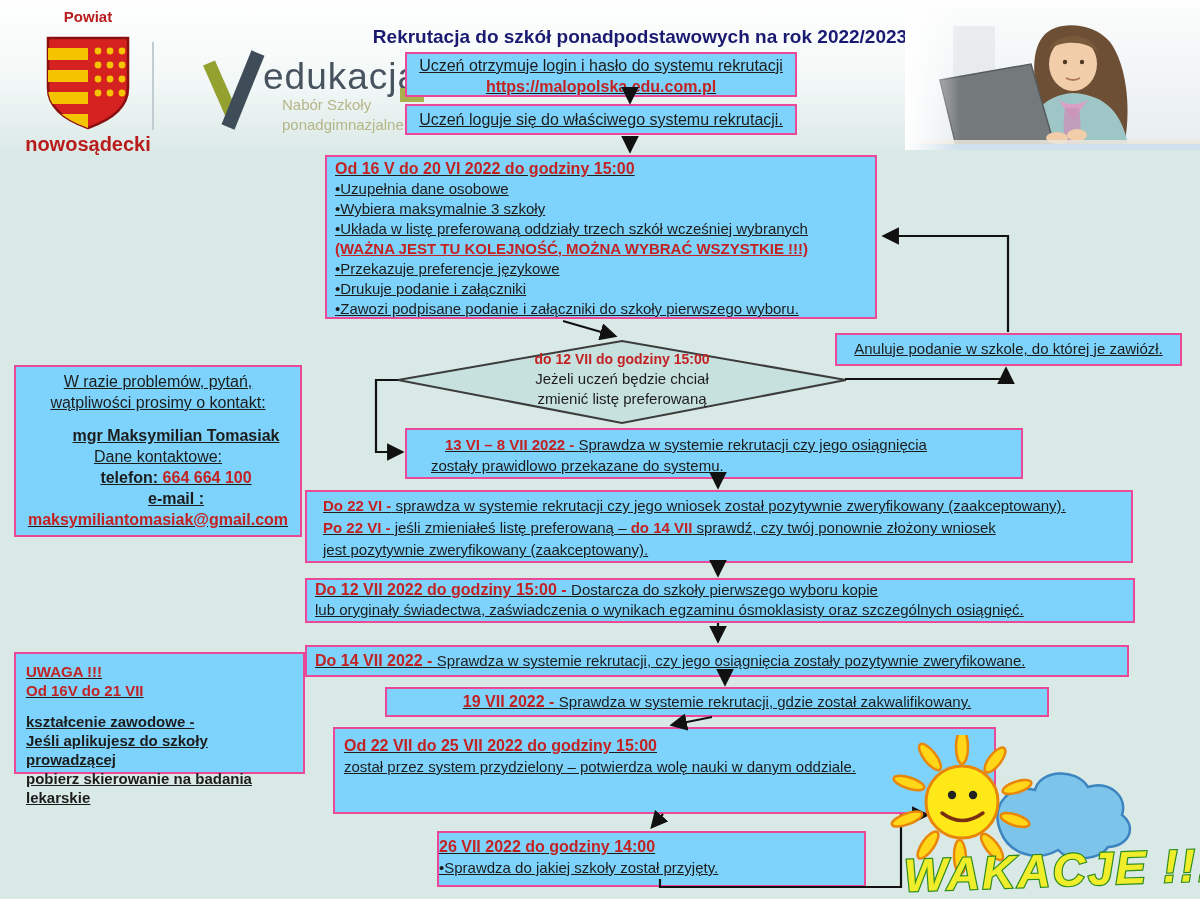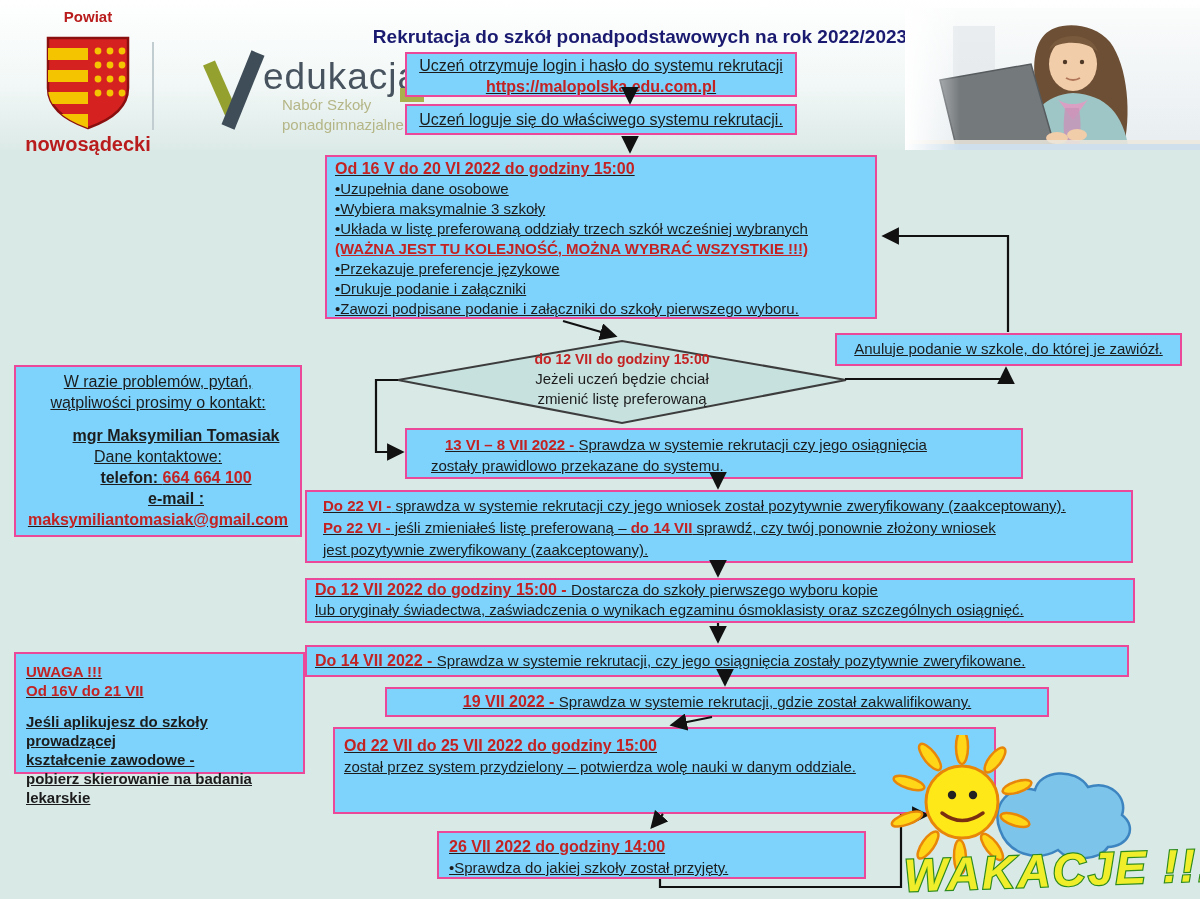--- a/index.html
+++ b/index.html
@@ -179,31 +179,31 @@
   </div>
 
   <div class="box center" style="left:385px;top:687px;width:664px;height:30px;padding:3px 8px;">
     <span class="red" style="font-size:16px;">19 VII 2022 - </span><span>Sprawdza w systemie rekrutacji, gdzie został zakwalifikowany.</span>
   </div>
 
   <div class="box b" style="left:14px;top:652px;width:291px;height:122px;padding:8px 10px;font-size:15px;line-height:19px;">
     <div class="red">UWAGA !!!</div>
     <div class="red">Od 16V do 21 VII</div>
     <div style="height:12px;"></div>
+    <div>kształcenie zawodowe -</div>
     <div>Jeśli aplikujesz do szkoły prowadzącej</div>
-    <div>kształcenie zawodowe -</div>
     <div class="u">pobierz skierowanie na badania lekarskie</div>
   </div>
 
   <div class="box" style="left:333px;top:727px;width:663px;height:87px;padding:6px 9px;line-height:21px;">
     <div class="red" style="font-size:16px;">Od 22 VII do 25 VII 2022 do godziny 15:00</div>
     <div>został przez system przydzielony – potwierdza wolę nauki w danym oddziale.</div>
   </div>
 
-  <div class="box" style="left:437px;top:831px;width:429px;height:48px;padding:3px 10px;line-height:21px;">
+  <div class="box" style="left:437px;top:831px;width:429px;height:56px;padding:3px 0;line-height:21px;">
     <div class="red" style="font-size:16px;">26 VII 2022 do godziny 14:00</div>
     <div>•Sprawdza do jakiej szkoły został przyjęty.</div>
   </div>
 
   <svg class="overlay">
     <defs>
       <marker id="arw" viewBox="0 0 10 10" refX="8.5" refY="5" markerWidth="8" markerHeight="8" orient="auto-start-reverse">
         <path d="M0,0 L10,5 L0,10 z" fill="#111"></path>
       </marker>
     </defs>

